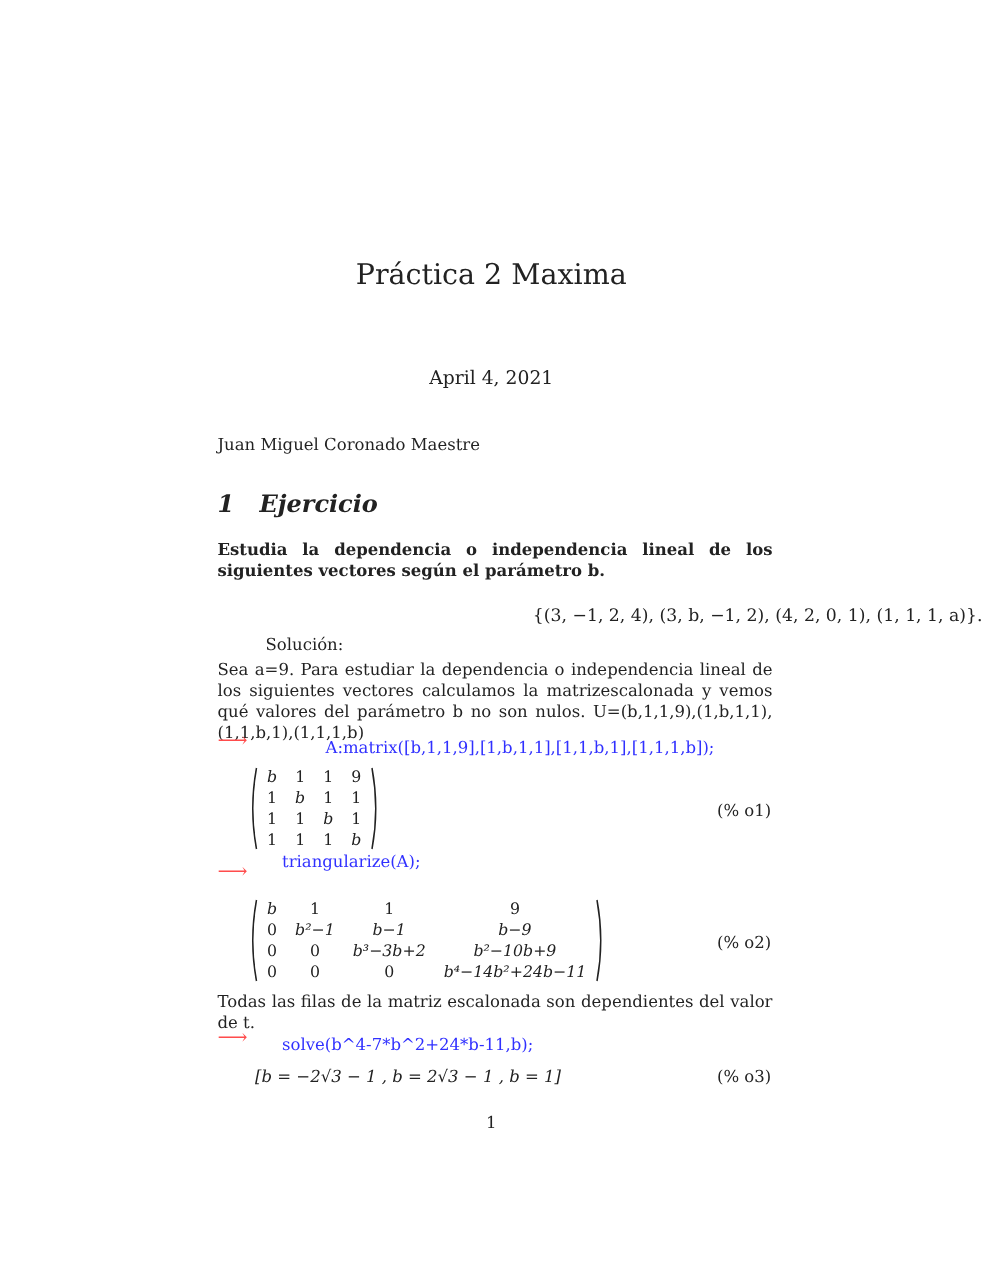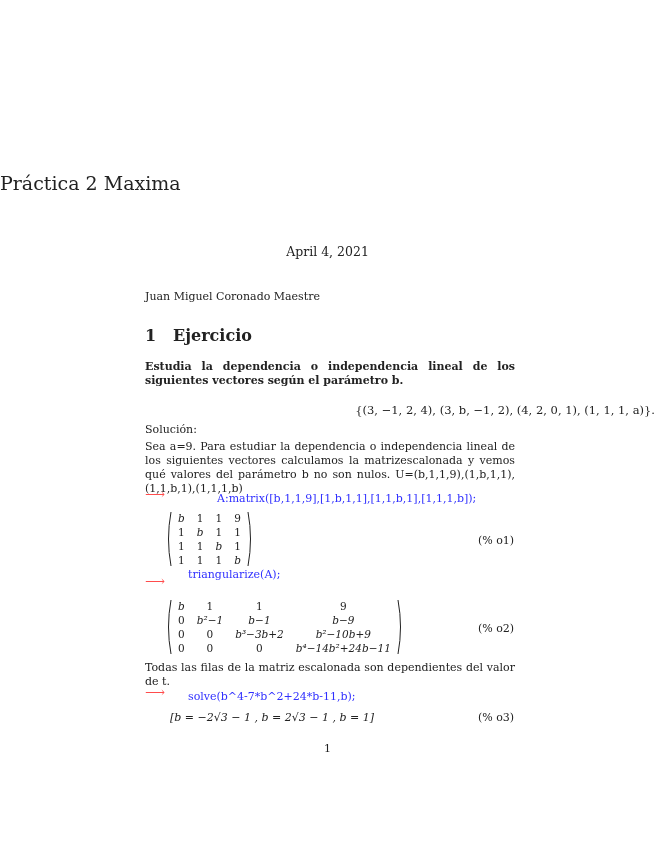--- a/index.html
+++ b/index.html
@@ -1,22 +1,22 @@
 <!DOCTYPE html>
 <html><head>
 <meta charset="utf-8">
 <style>
   html, body { margin:0; padding:0; background:#ffffff; }
   body { width:655px; height:848px; position:relative; overflow:hidden;
          font-family:"DejaVu Serif","Liberation Serif",serif; color:#222; }
   .abs { position:absolute; }
-  .title { left:0; width:655px; top:172px; text-align:left; font-size:19px; }
+  .title { left:0; width:655px; top:172px; text-align:center; font-size:19px; }
   .date { left:0; width:655px; top:244px; text-align:center; font-size:12.5px; }
   .author { left:145px; top:290px; font-size:11px; }
-  .section { left:145px; top:326px; font-size:16px; font-weight:bold; }
+  .section { left:145px; top:326px; font-size:16px; font-weight:bold;font-style:italic; }
   .section .num { display:inline-block; width:28px; }
   .para { left:145px; width:370px; font-size:11px; line-height:14px; text-align:justify; }
   .math { left:0; width:655px; text-align:right; font-size:11.5px; font-style:normal; }
   .arrow { left:145px; font-size:14px; color:#ff4c4c; }
   .input { left:188px; font-size:11px; color:#3030ff; }
   .label { left:478px; font-size:11px; }
   .matrix { left:166px; font-size:10.5px; display:flex; align-items:stretch; }
   .paren { font-size:10px; display:flex; align-items:center; }
   .paren svg { display:block; }
   table.m { border-collapse:collapse; }
@@ -30,21 +30,21 @@
 <div class="abs title">Práctica 2 Maxima</div>
 <div class="abs date">April 4, 2021</div>
 <div class="abs author">Juan Miguel Coronado Maestre</div>
 
 <div class="abs section">
   <span class="num">1</span><span>Ejercicio</span>
 </div>
 
 <div class="abs para" style="top:360px;font-weight:bold;">Estudia la dependencia o independencia lineal de los siguientes vectores según el parámetro b.</div>
 <div class="abs math" style="top:403px;">{(3, −1, 2, 4), (3, b, −1, 2), (4, 2, 0, 1), (1, 1, 1, a)}.</div>
-<div class="abs para" style="top:423px;">Solución:</div>
+<div class="abs para" style="top:423px;margin-left:32px;">Solución:</div>
 <div class="abs para" style="top:440px;">Sea a=9. Para estudiar la dependencia o independencia lineal de los siguientes vectores calculamos la matrizescalonada y vemos qué valores del parámetro b no son nulos. U=(b,1,1,9),(1,b,1,1),(1,1,b,1),(1,1,1,b)</div>
 
 <div class="abs arrow" style="top:486px;">⟶</div>
 <div class="abs input" style="top:492px;margin-left:29px;">A:matrix([b,1,1,9],[1,b,1,1],[1,1,b,1],[1,1,1,b]);</div>
 <div class="abs matrix" style="top:511px;">
   <div class="paren">
       <svg width="6" height="56">
         <path d="M5 1 Q0 28 5 55" stroke="#222" fill="none" stroke-width="1"></path>
       </svg>
     </div>

